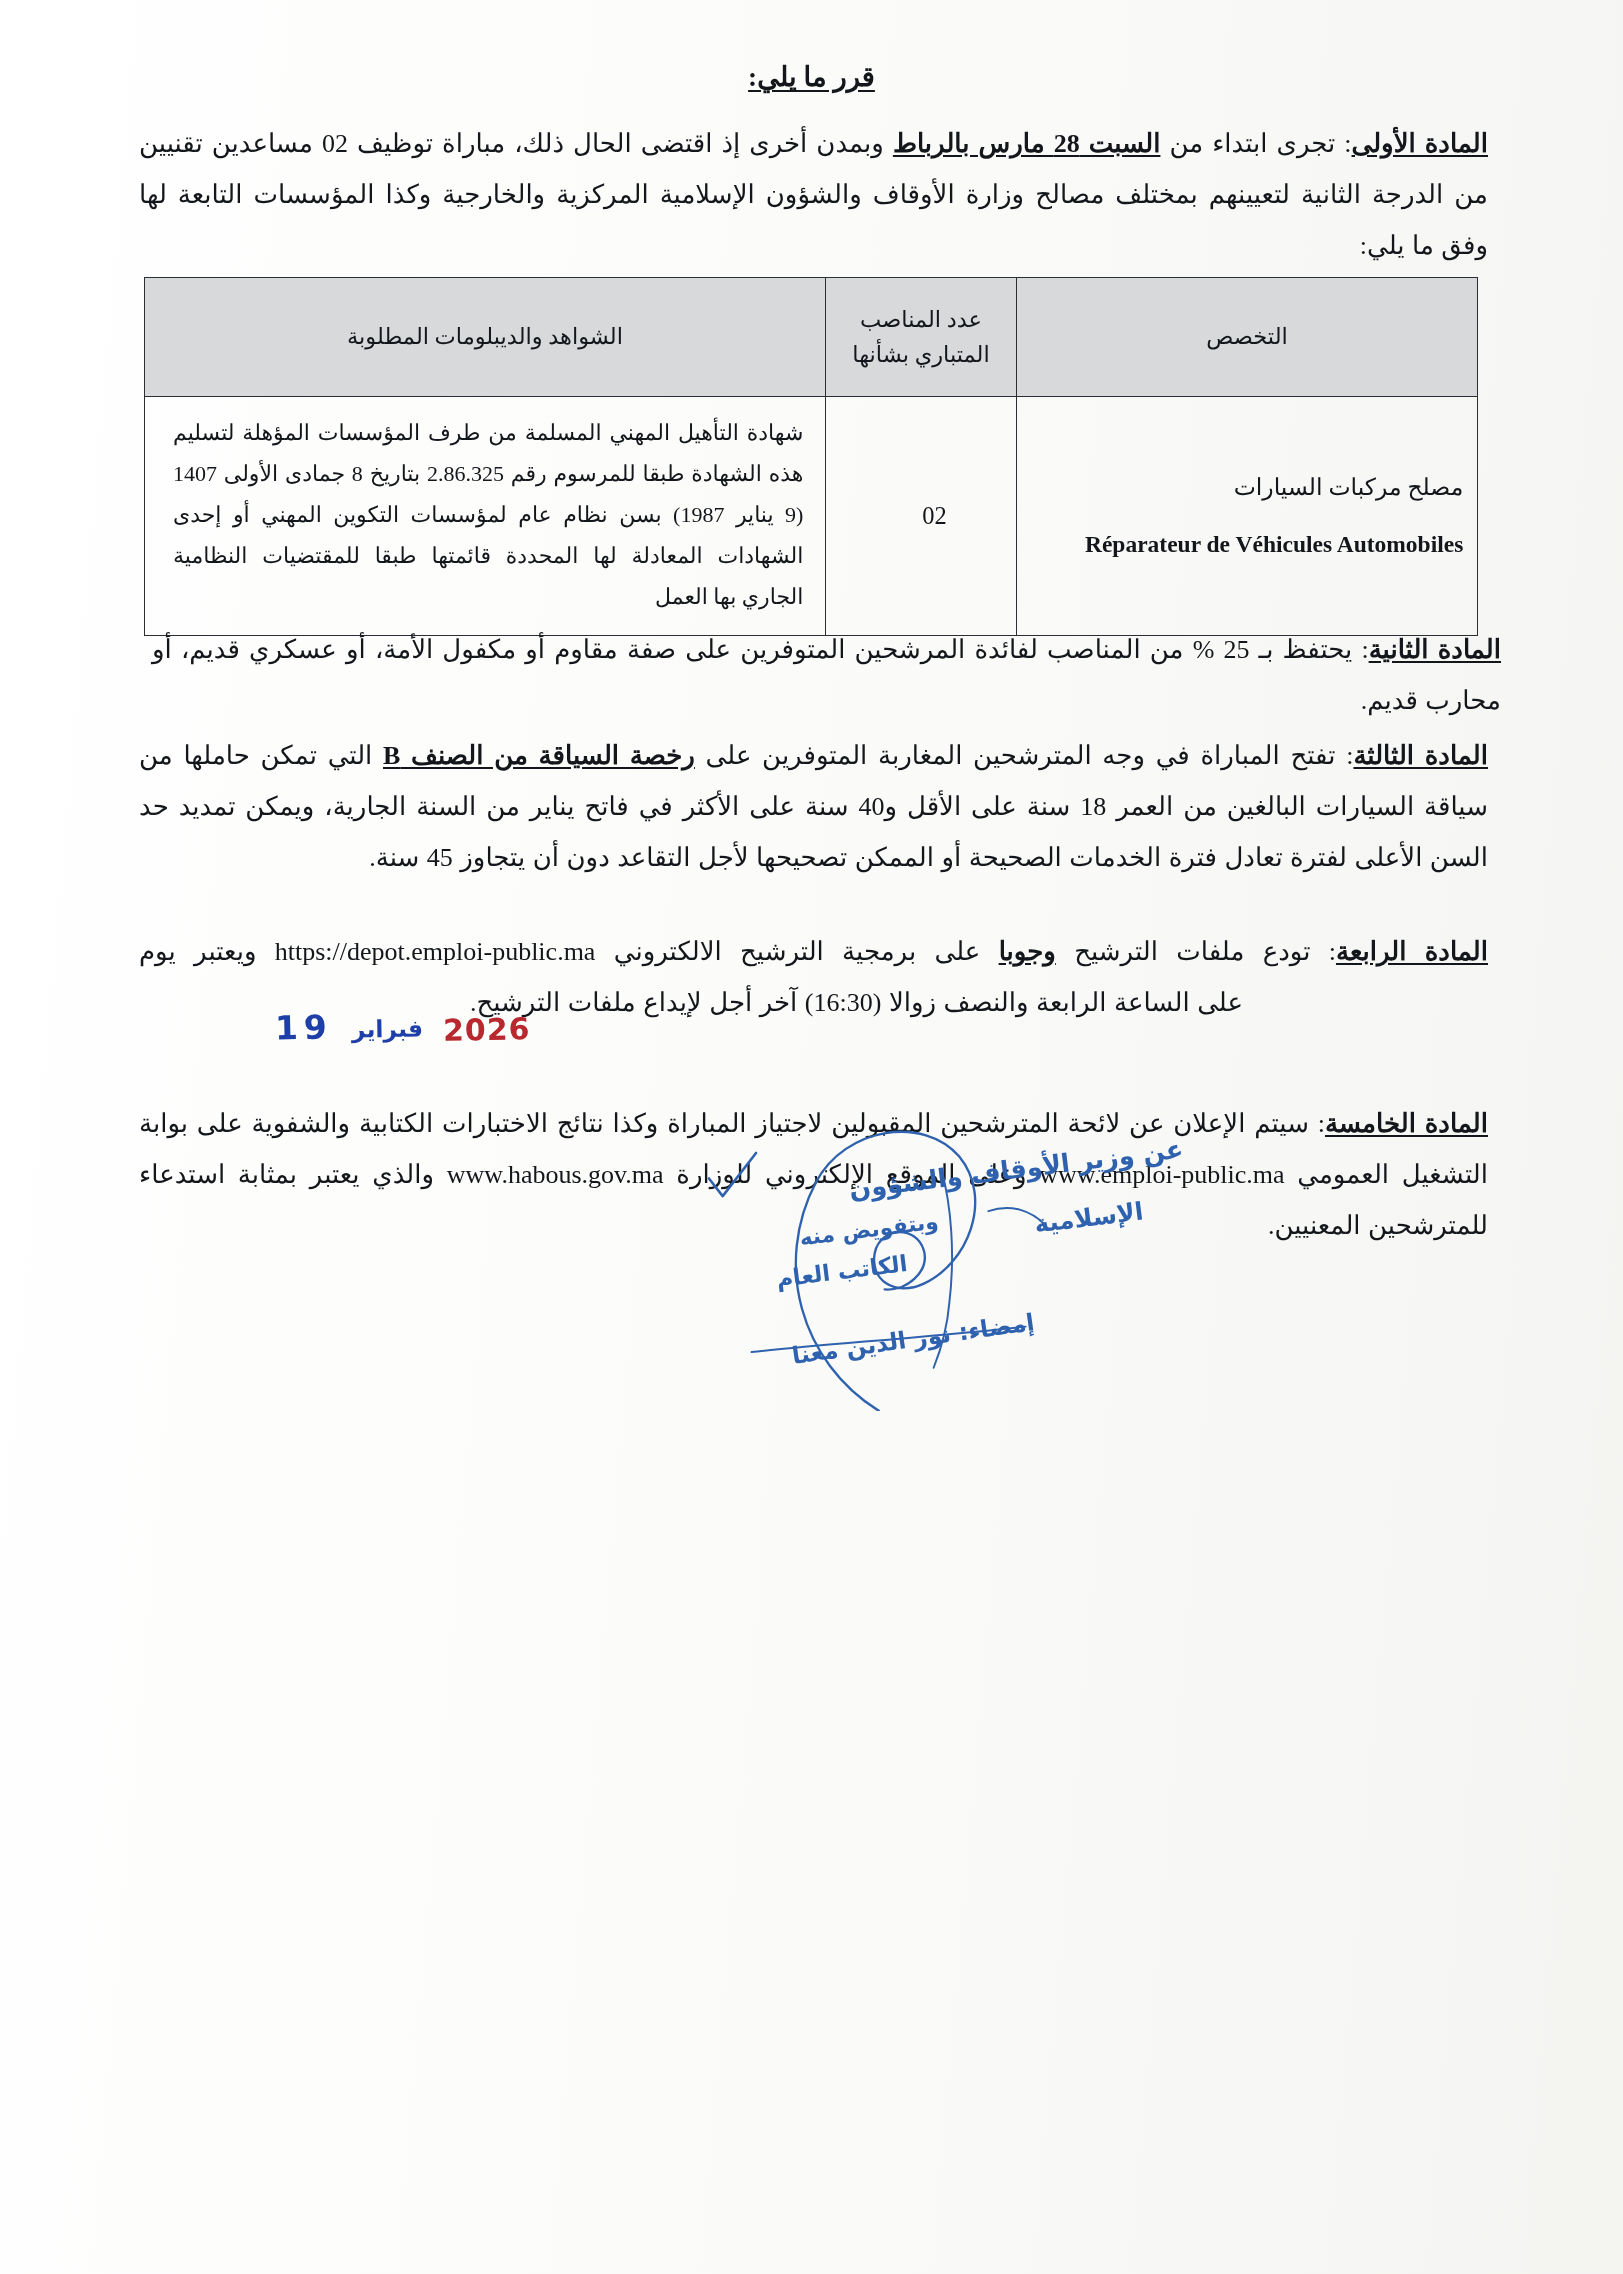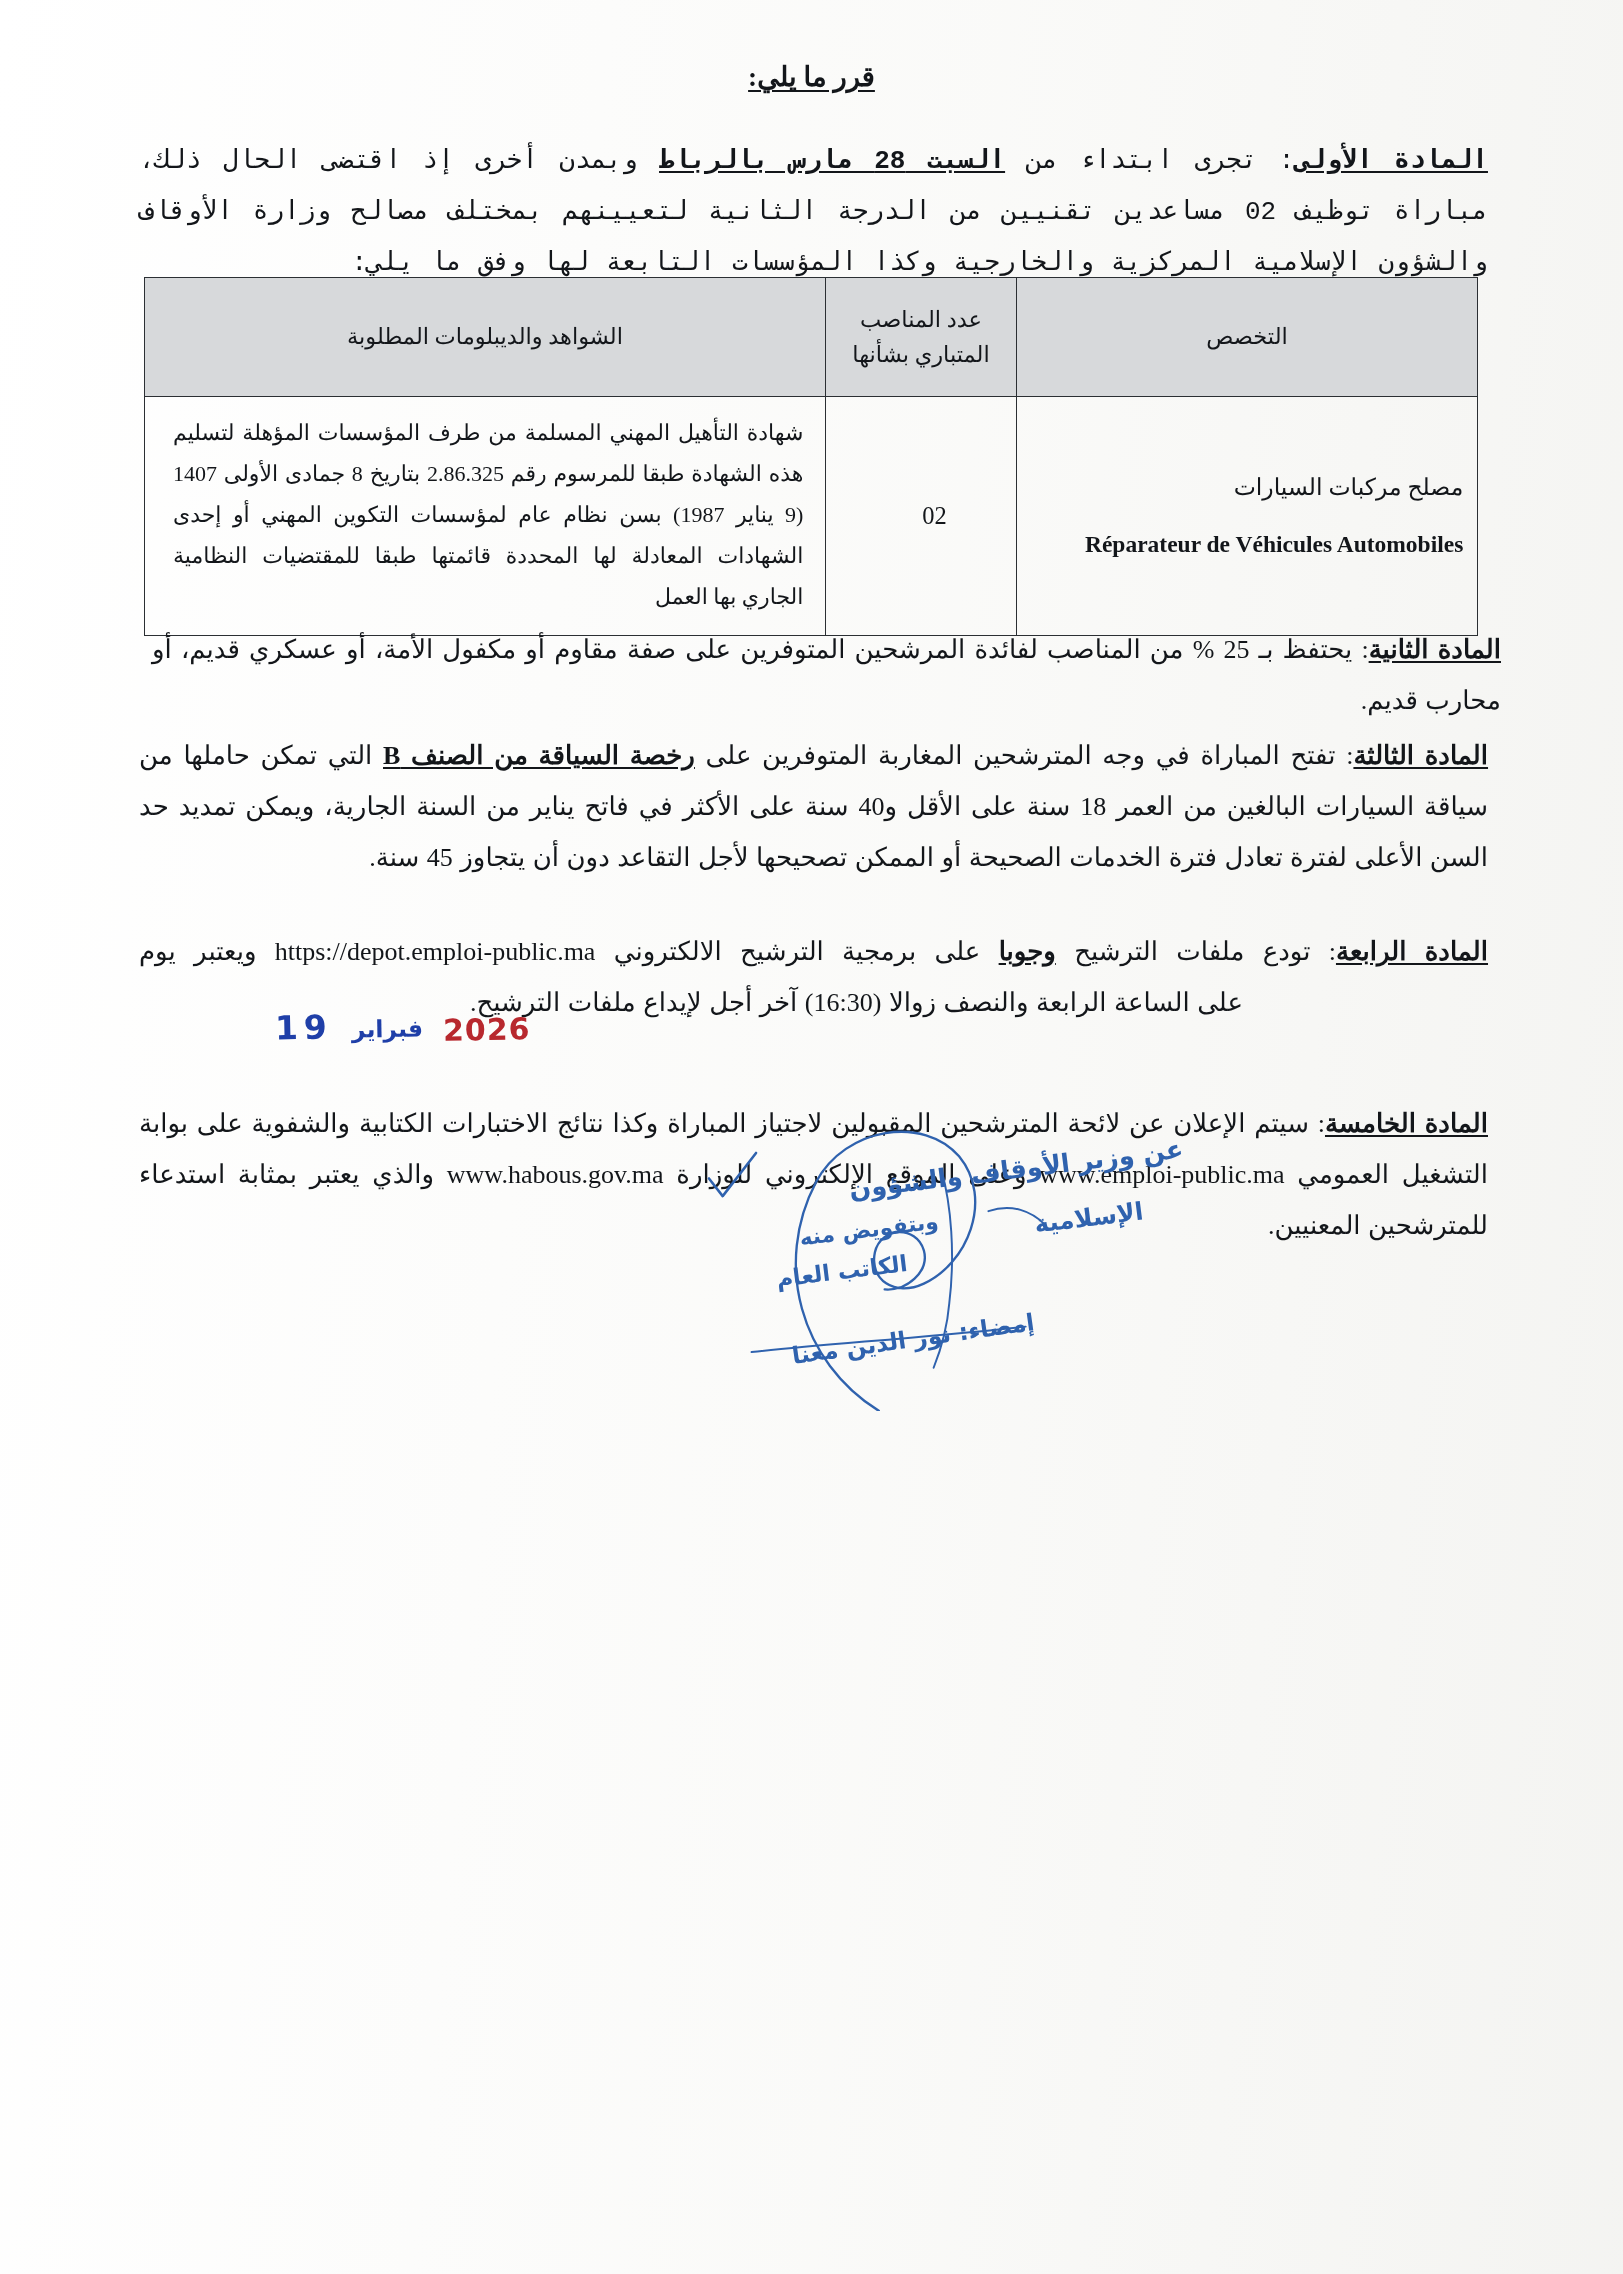--- a/index.html
+++ b/index.html
@@ -56,21 +56,21 @@
     left: 0;
     text-align: center;
     font-size: 27.4px;
     font-weight: bold;
     text-decoration: underline;
     text-underline-offset: 3.9px;
     letter-spacing: 0.5px;
   }
 
   
-  #article-1 { top: 136px; right: 135px; width: 1349px; font-family: Liberation Mono, monospace; }
+  #article-1 { top: 118px; right: 135px; width: 1349px; }
   #article-2 { top: 624px; right: 122px; width: 1349px; }
   #article-3 { top: 730px; right: 135px; width: 1349px; }
   #article-4 { top: 926px; right: 135px; width: 1349px; }
   #article-5 { top: 1098px; right: 135px; width: 1349px; }
 
   
   #positions-table {
     position: absolute;
     top: 277px;
     right: 145px;

